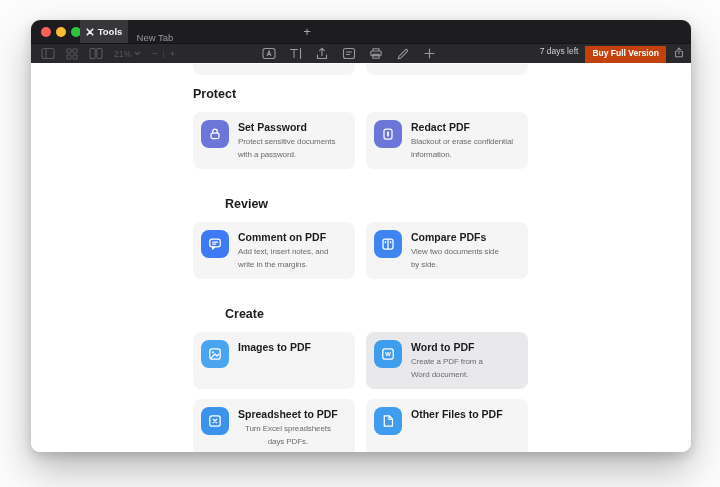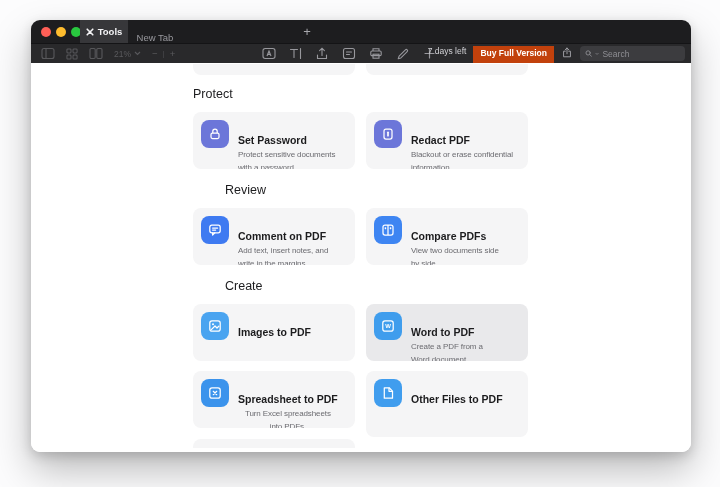--- a/index.html
+++ b/index.html
@@ -74,42 +74,42 @@
   .search input::placeholder { color:#8e8e93; }
   
   .content {
     position:absolute; top:43px; left:0; right:0; bottom:0;
     background:#fff; border-radius:0 0 9px 9px; overflow:hidden;
   }
   .grid { position:absolute; left:162px; top:0; width:335px; }
   .stub-row { display:flex; gap:11px; margin-top:1px; }
   .stub { width:162px; height:11px; background:#f5f5f6; border-radius:0 0 8px 8px; }
   .stub-bottom { width:162px; height:9px; background:#f5f5f6; border-radius:8px 8px 0 0; margin-top:2px; }
-  .heading { font-size:12.5px; font-weight:400; color:#1c1c1e; height:13px; line-height:13px; }
-  .mt13 { margin-top:13px; } .mt15 { margin-top:15px;padding-left:32px; }
+  .heading { font-size:12.5px; font-weight:700; color:#1c1c1e; height:13px; line-height:13px; }
+  .mt13 { margin-top:13px; } .mt15 { margin-top:29px;padding-left:32px; }
   .row { display:flex; gap:11px; margin-top:11px; align-items:flex-start; }
   .row.r2 { margin-top:10px;text-align:center; }
   .card {
     width:162px; height:57px; background:#f5f5f6; border-radius:8px;
     display:flex; padding:8px 4px 0 8px; box-sizing:border-box; overflow:hidden;
   }
   .card.tall { height:66px; }
   .card.hl { background:#e9e9eb; }
   .cicon {
     width:28px; height:28px; border-radius:8px; flex:none;
     display:flex; align-items:center; justify-content:center;
   }
   .ic-lock,.ic-redact { background:#6c76d9; }
   .ic-comment { background:#3e7af1; }
   .ic-compare { background:#3e85f2; }
   .ic-image { background:#4aa4f0; }
   .ic-word { background:#3f9ded; }
   .ic-sheet { background:#3b93ec; }
   .ic-file { background:#409dee; }
-  .ctext { margin-left:9px; margin-top:14px; min-width:0; }
+  .ctext { margin-left:9px; margin-top:1px; min-width:0; }
   .ctitle { font-size:10.5px; font-weight:700; color:#1c1c1e; line-height:13px; white-space:nowrap; }
   .cdesc {
     font-size:8px; letter-spacing:-0.1px; color:#6b6b70;
     line-height:13px; margin-top:1px; white-space:pre-line;
   }
   svg { display:block; }
 </style>
 </head>
 <body>
 
@@ -216,30 +216,20 @@
 
     <div class="tb-right">
       <span class="trial">7 days left</span>
       <span class="buy">Buy Full Version</span>
       <span class="share-btn">
         <svg width="12" height="13" viewBox="0 0 14 13" stroke="currentColor" stroke-width="1.1" fill="none" stroke-linecap="round">
           <path d="M5 5H3v6.5h8V5H9"></path>
             <path d="M7 8V1.3M4.8 3.4L7 1.2l2.2 2.2"></path>
         </svg>
       </span>
-      <span class="search">
-        <svg width="9" height="9" viewBox="0 0 9 9" stroke="currentColor" stroke-width="1.1" fill="none" stroke-linecap="round">
-          <circle cx="3.8" cy="3.8" r="2.6"></circle>
-            <path d="M5.8 5.8L8 8"></path>
-        </svg>
-        <svg width="5" height="4" viewBox="0 0 6 5" stroke="currentColor" stroke-width="1" fill="none">
-          <path d="M0.8 1l2.2 2.2L5.2 1"></path>
-        </svg>
-        <input placeholder="Search" style="">
-      </span>
     </div>
   </div>
 
   <div class="content">
     <div class="grid">
 
       <div class="stub-row">
         <div class="stub"></div>
         <div class="stub"></div>
       </div>
@@ -339,21 +329,21 @@
         <div class="card">
           <div class="cicon ic-sheet">
             <svg width="16" height="16" viewBox="0 0 16 16" stroke="#fff" stroke-width="1.25" fill="none" stroke-linecap="round">
               <rect x="2.8" y="2.8" width="10.4" height="10.4" rx="2.2"></rect>
                 <path d="M6.3 6.3l3.4 3.4M9.7 6.3l-3.4 3.4"></path>
             </svg>
           </div>
           <div class="ctext">
             <div class="ctitle">Spreadsheet to PDF</div>
             <div class="cdesc">Turn Excel spreadsheets
-into PDFs.</div>
+days PDFs.</div>
           </div>
         </div>
         <div class="card tall">
           <div class="cicon ic-file">
             <svg width="16" height="16" viewBox="0 0 16 16" stroke="#fff" stroke-width="1.25" fill="none" stroke-linejoin="round">
               <path d="M4.3 2.8h4.9l3.3 3.3v7.1H4.3z"></path>
                 <path d="M9 2.8v3.5h3.5"></path>
             </svg>
           </div>
           <div class="ctext">

